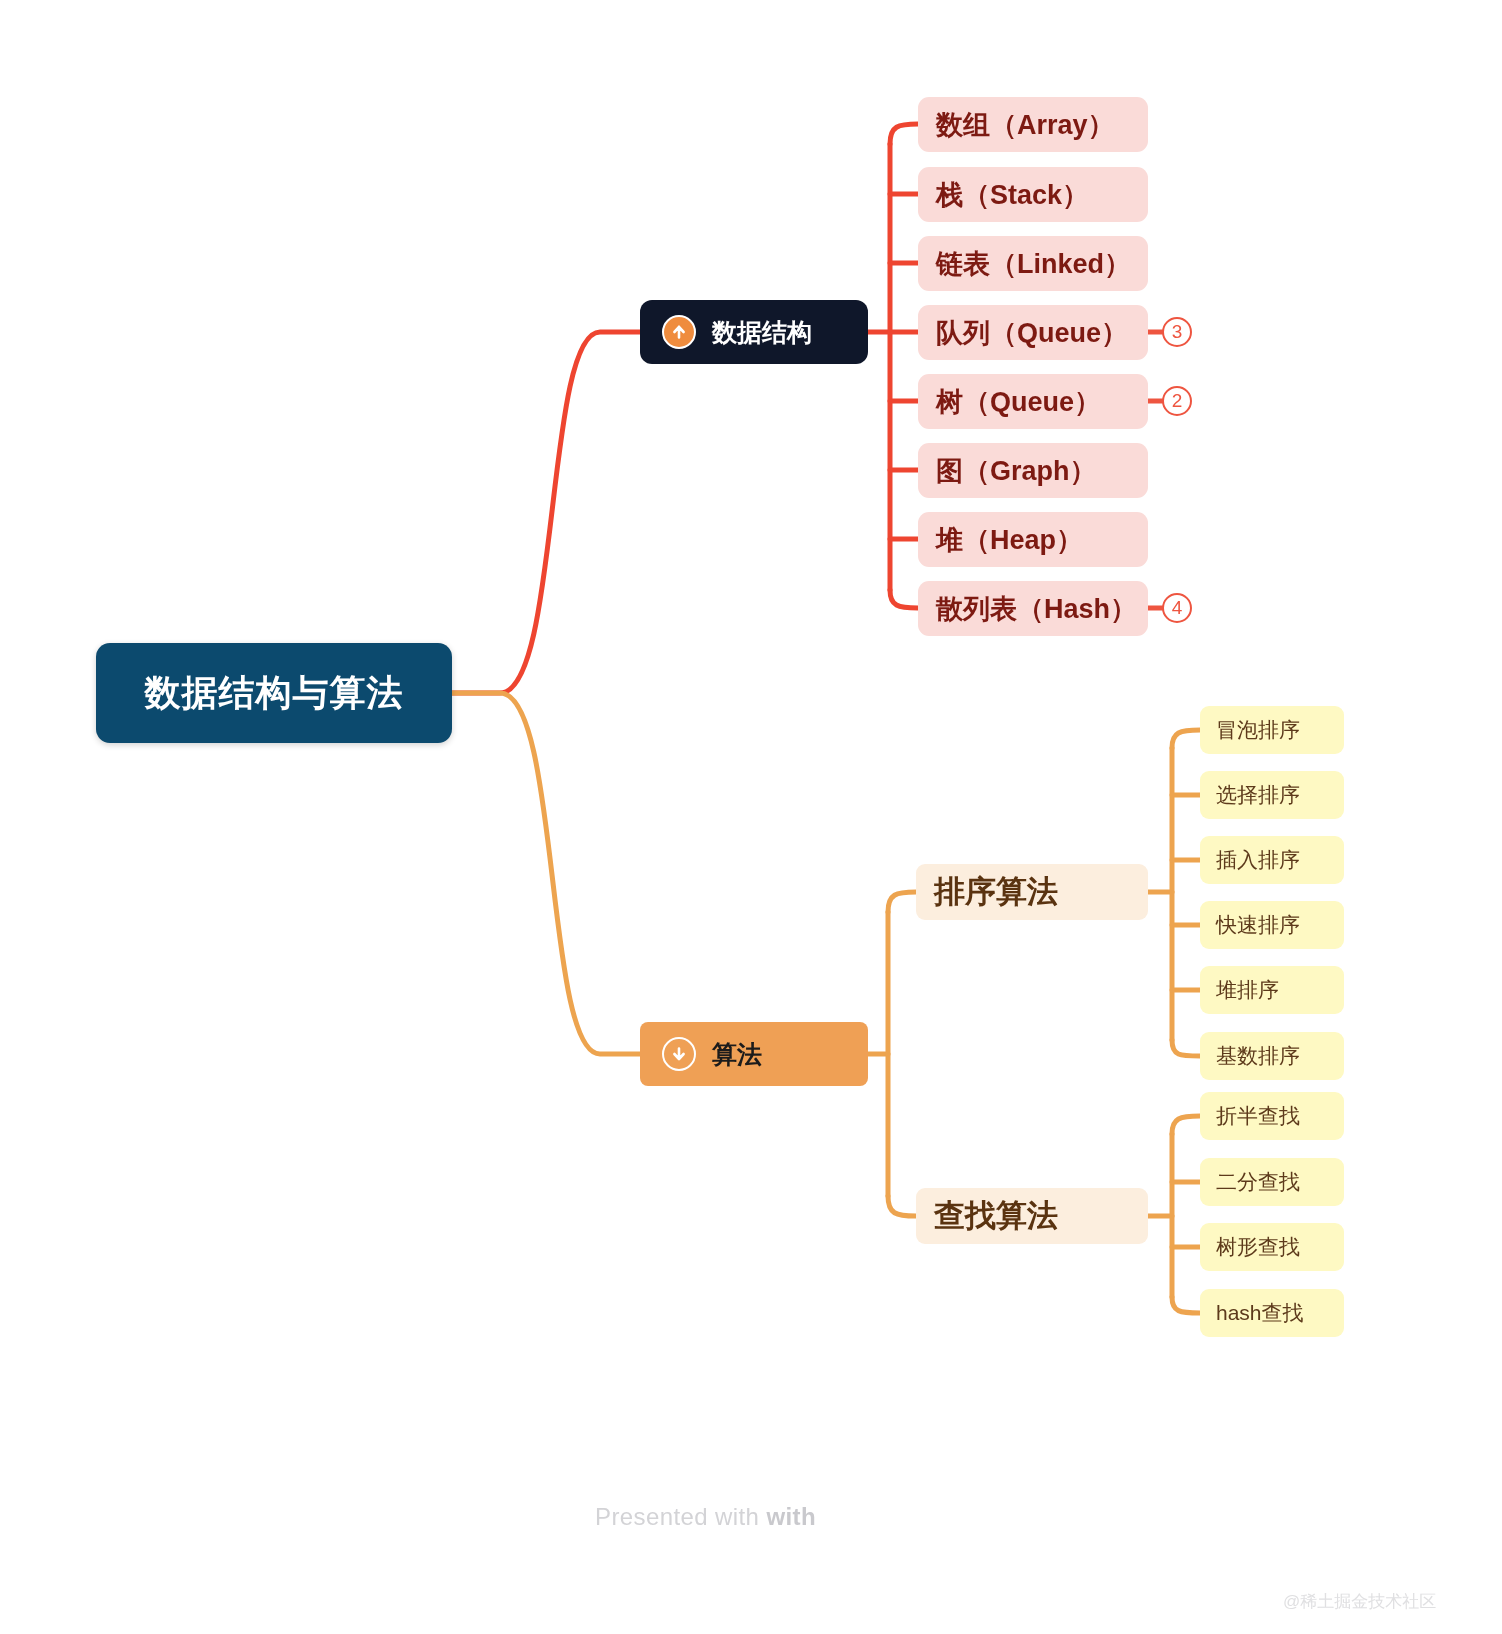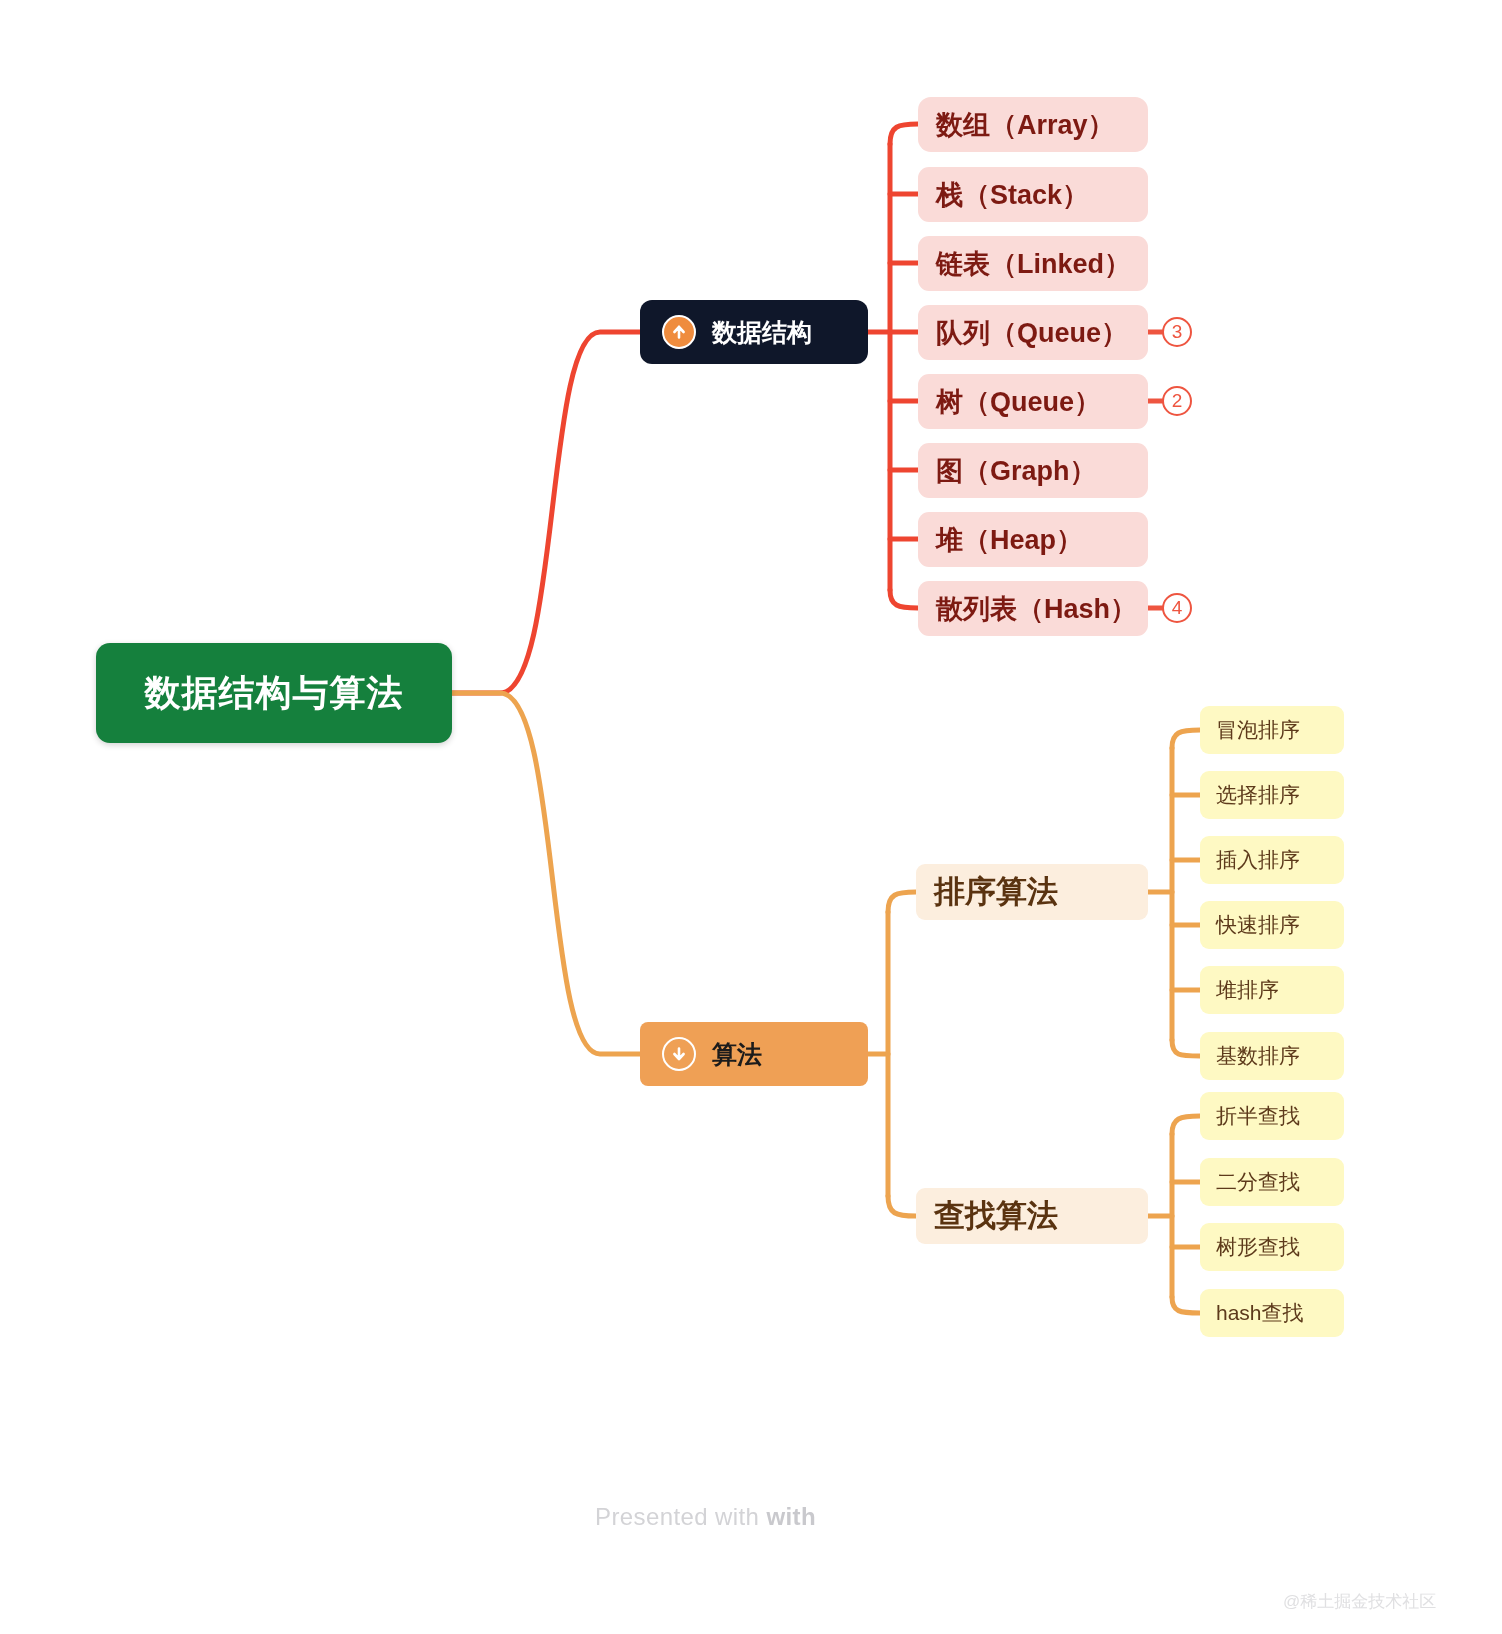--- a/index.html
+++ b/index.html
@@ -28,21 +28,21 @@
   .node {
     position: absolute;
     box-sizing: border-box;
     display: flex;
     align-items: center;
     border-radius: 10px;
     white-space: nowrap;
   }
   
   .node-root {
-    background: #15803d;
+    background: #0c4a6e;
     color: #ffffff;
     border-radius: 14px;
     font-size: 36px;
     font-weight: bold;
     letter-spacing: 1px;
     padding: 0 28px;
     justify-content: center;
     box-shadow: 0 2px 6px rgba(0,0,0,0.18);
   }
   
@@ -202,21 +202,21 @@
 
   <div class="node node-ds" style="left:640px; top:300px; width:228px; height:64px;">
     <span class="branch-icon up">
       <svg width="18" height="18" viewBox="0 0 18 18">
         <path d="M9 14.5 L9 5 M9 4 L4.4 9 M9 4 L13.6 9" fill="none" stroke="#ffffff" stroke-width="2.6" stroke-linecap="round" stroke-linejoin="round"></path>
       </svg>
     </span>
     <span>数据结构</span>
   </div>
 
-  <div class="node node-ds-leaf" style="left:918px; top:97px; width:230px; height:55px;border-radius:13px;">
+  <div class="node node-ds-leaf" style="left:918px; top:97px; width:230px; height:55px;">
     <span>数组（Array）</span>
   </div>
   <div class="node node-ds-leaf" style="left:918px; top:167px; width:230px; height:55px;">
     <span>栈（Stack）</span>
   </div>
   <div class="node node-ds-leaf" style="left:918px; top:236px; width:230px; height:55px;">
     <span>链表（Linked）</span>
   </div>
   <div class="node node-ds-leaf" style="left:918px; top:305px; width:230px; height:55px;">
     <span>队列（Queue）</span>

